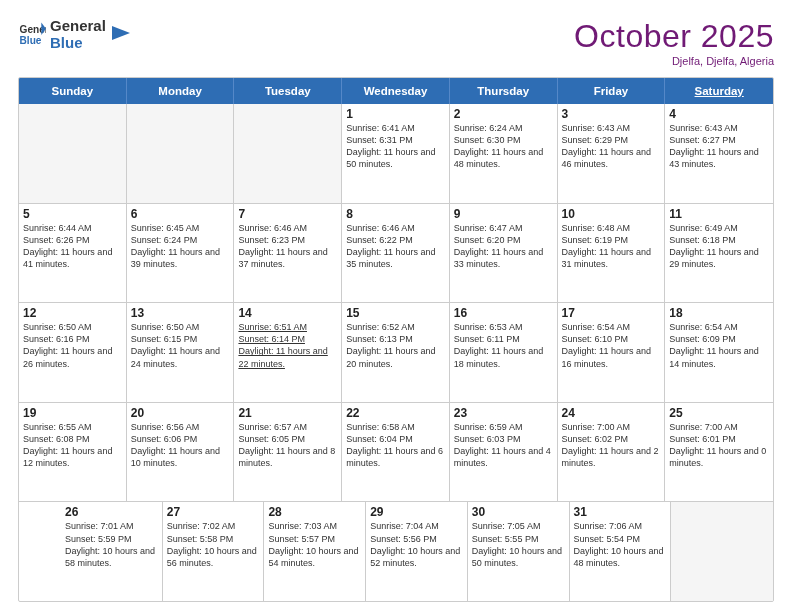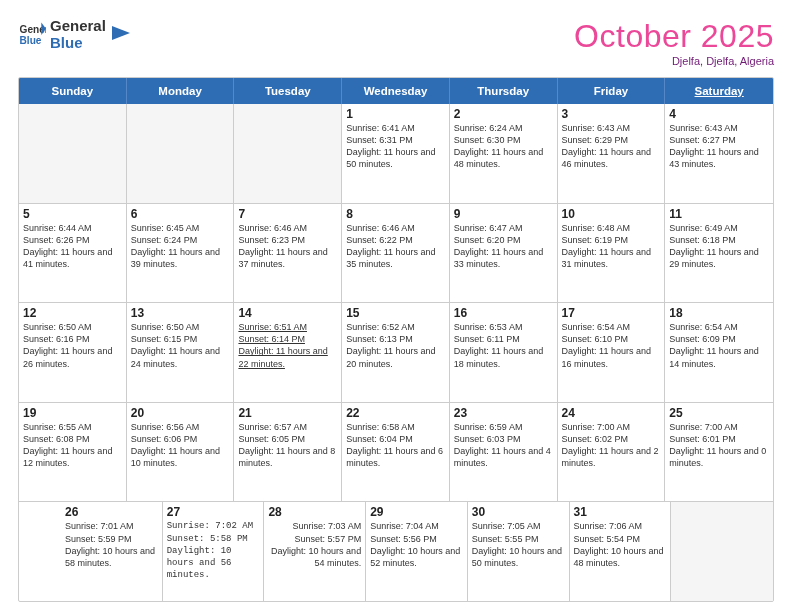--- a/index.html
+++ b/index.html
@@ -31,21 +31,21 @@
       width: 28px;
       height: 28px;
       margin-right: 2px;
     }
     .title-block {
       text-align: right;
     }
     .month-title {
       font-size: 32px;
       font-weight: normal;
-      color: #ec4899;
+      color: #701a75;
       letter-spacing: 0.5px;
     }
     .location-title {
       font-size: 11px;
       color: #701a75;
     }
     .calendar {
       flex: 1;
       border: 1px solid #ccc;
       border-radius: 2px;
@@ -311,27 +311,27 @@
         </div>
         <div class="calendar-row">
           <div class="calendar-cell">
             <div class="cell-date">26</div>
             <div class="cell-info" style="white-space: pre-line;">Sunrise: 7:01 AM
 Sunset: 5:59 PM
 Daylight: 10 hours and 58 minutes.</div>
           </div>
           <div class="calendar-cell">
             <div class="cell-date">27</div>
-            <div class="cell-info" style="white-space: pre-line; font-family: Liberation Mono, monospace;">Sunrise: 7:02 AM
+            <div class="cell-info" style="white-space: pre-line;">Sunrise: 7:02 AM
 Sunset: 5:58 PM
 Daylight: 10 hours and 56 minutes.</div>
           </div>
           <div class="calendar-cell">
             <div class="cell-date">28</div>
-            <div class="cell-info" style="white-space: pre-line; text-align: right;">Sunrise: 7:03 AM
+            <div class="cell-info" style="white-space: pre-line;">Sunrise: 7:03 AM
 Sunset: 5:57 PM
 Daylight: 10 hours and 54 minutes.</div>
           </div>
           <div class="calendar-cell">
             <div class="cell-date">29</div>
             <div class="cell-info" style="white-space: pre-line;">Sunrise: 7:04 AM
 Sunset: 5:56 PM
 Daylight: 10 hours and 52 minutes.</div>
           </div>
           <div class="calendar-cell">

